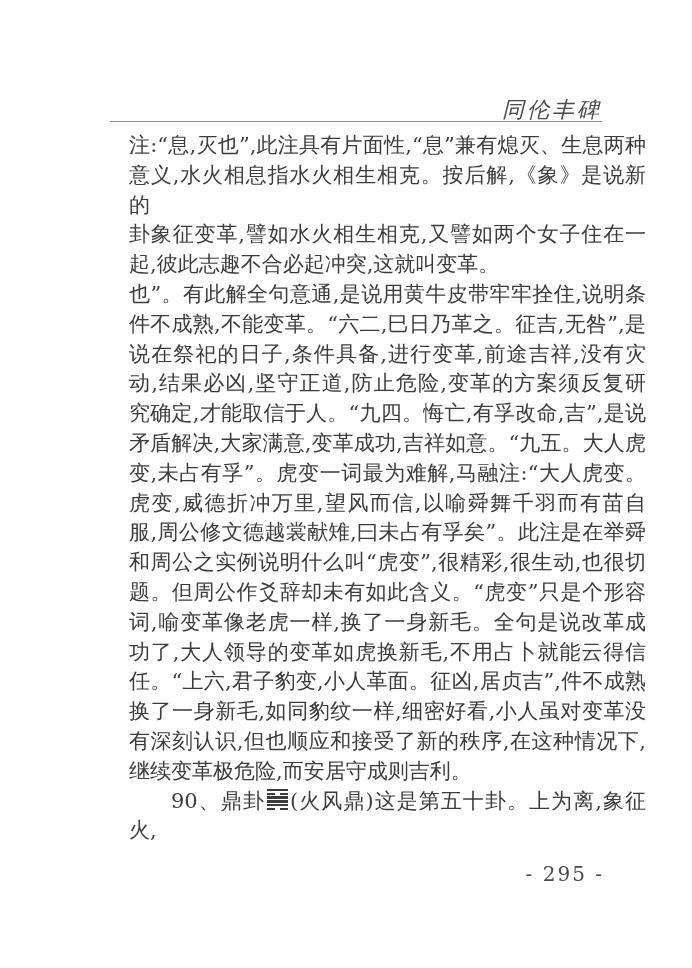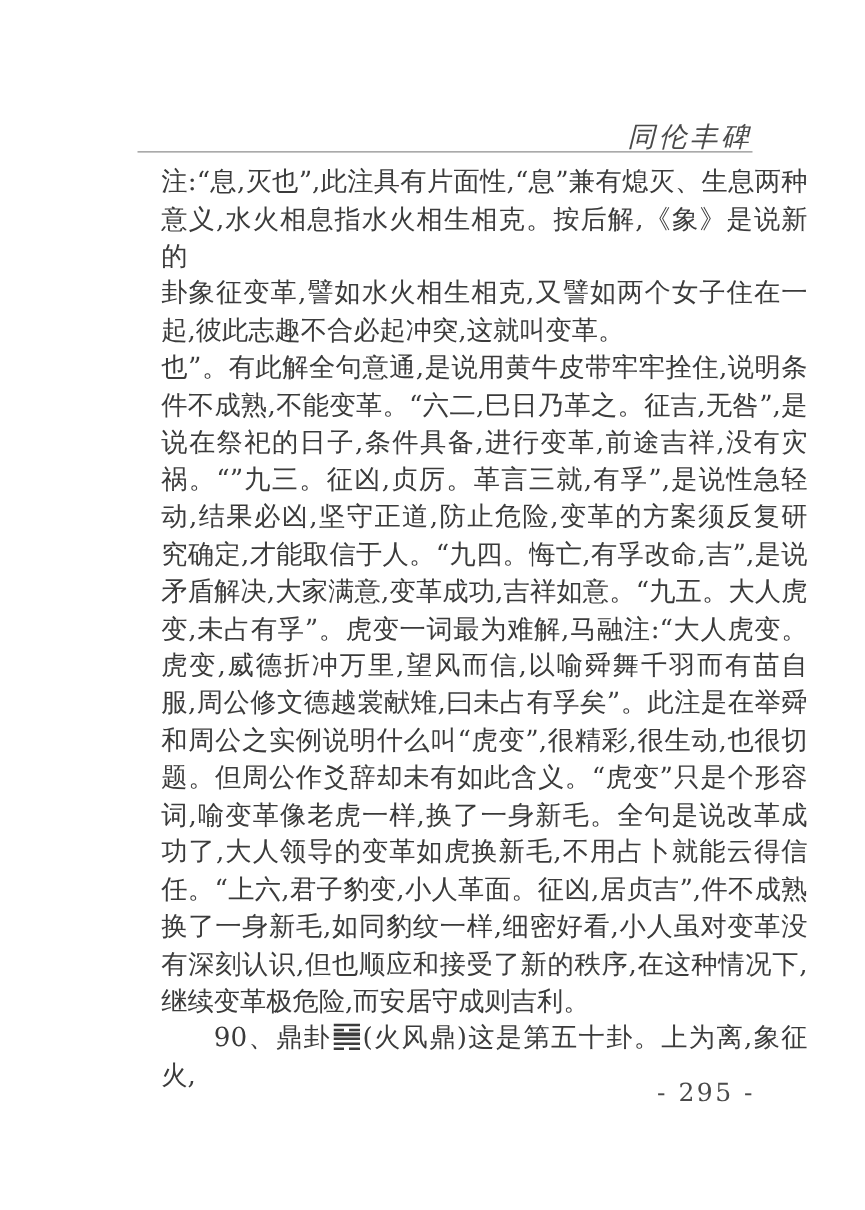--- a/index.html
+++ b/index.html
@@ -44,21 +44,20 @@
 
   <div class="body-text">
     <p class="line">注:“息,灭也”,此注具有片面性,“息”兼有熄灭、生息两种</p>
     <p class="line">意义,水火相息指水火相生相克。按后解,《象》是说新的</p>
     <p class="line">卦象征变革,譬如水火相生相克,又譬如两个女子住在一</p>
     <p class="line para-last">起,彼此志趣不合必起冲突,这就叫变革。</p>
 
     <p class="line">也”。有此解全句意通,是说用黄牛皮带牢牢拴住,说明条</p>
     <p class="line">件不成熟,不能变革。“六二,巳日乃革之。征吉,无咎”,是</p>
     <p class="line">说在祭祀的日子,条件具备,进行变革,前途吉祥,没有灾</p>
-    <p class="line">祸。“”九三。征凶,贞厉。革言三就,有孚”,是说性急轻</p>
     <p class="line">动,结果必凶,坚守正道,防止危险,变革的方案须反复研</p>
     <p class="line">究确定,才能取信于人。“九四。悔亡,有孚改命,吉”,是说</p>
     <p class="line">矛盾解决,大家满意,变革成功,吉祥如意。“九五。大人虎</p>
     <p class="line">变,未占有孚”。虎变一词最为难解,马融注:“大人虎变。</p>
     <p class="line">虎变,威德折冲万里,望风而信,以喻舜舞千羽而有苗自</p>
     <p class="line">服,周公修文德越裳献雉,曰未占有孚矣”。此注是在举舜</p>
     <p class="line">和周公之实例说明什么叫“虎变”,很精彩,很生动,也很切</p>
     <p class="line">题。但周公作爻辞却未有如此含义。“虎变”只是个形容</p>
     <p class="line">词,喻变革像老虎一样,换了一身新毛。全句是说改革成</p>
     <p class="line">功了,大人领导的变革如虎换新毛,不用占卜就能云得信</p>

